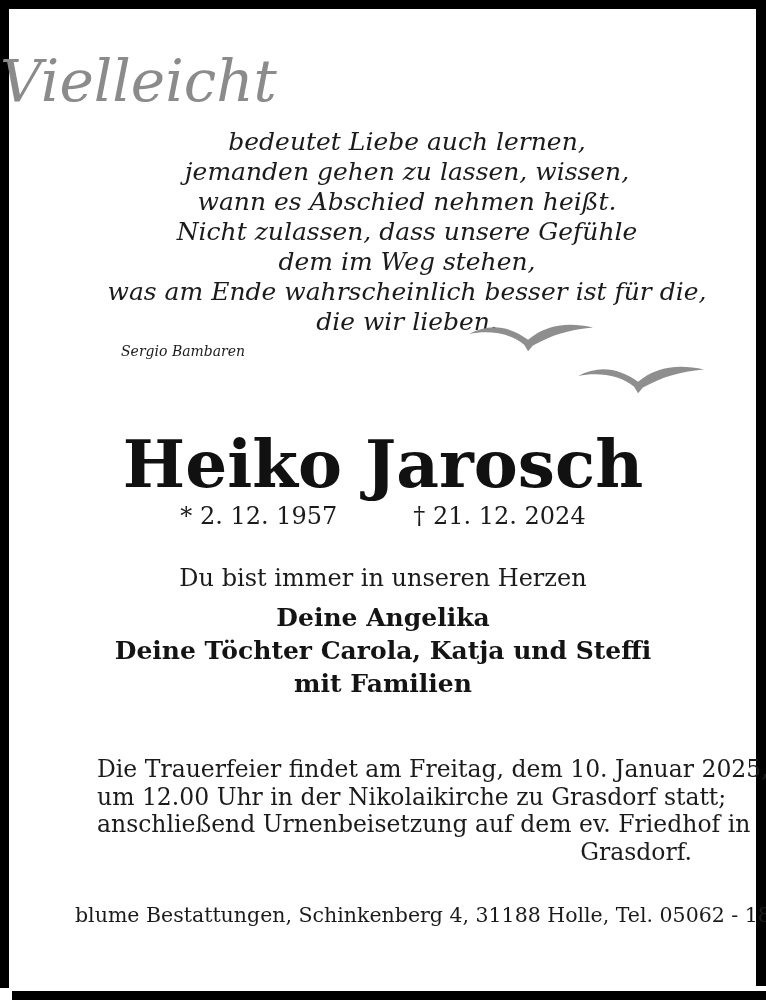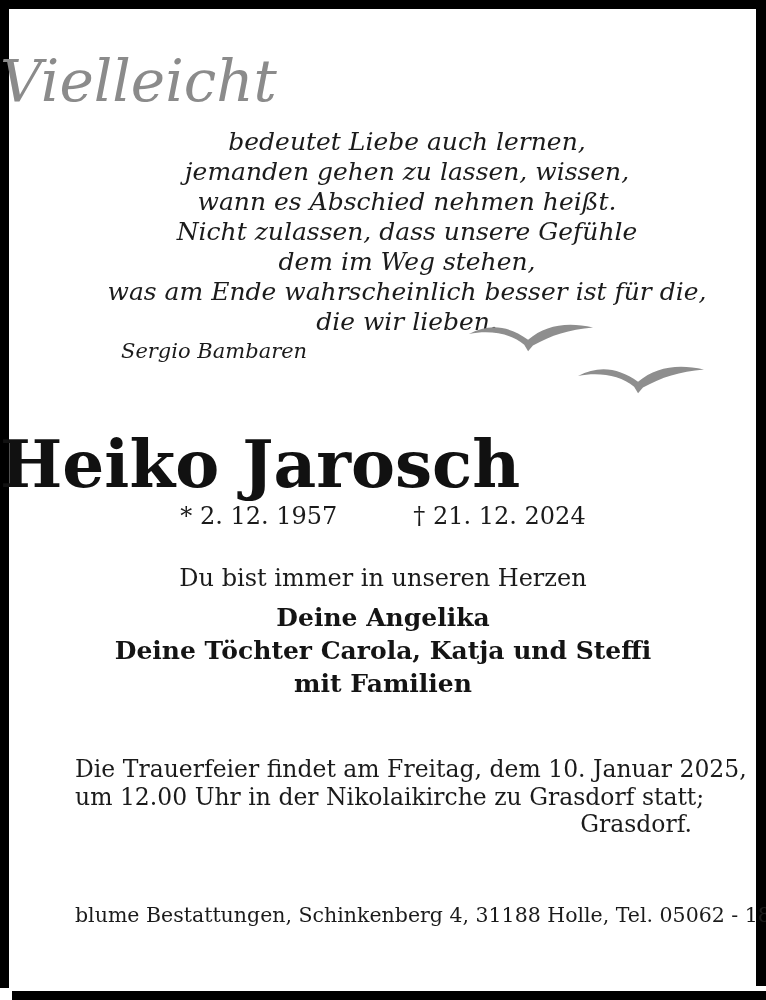--- a/index.html
+++ b/index.html
@@ -31,30 +31,30 @@
     text-align: center;
     font-style: italic;
     font-size: 25px; line-height: 30px;
     color: #1b1b1b;
     white-space: nowrap;
     margin-left: 24px;
   }
   .poem-author {
     position: absolute; top: 339px; left: 121px;
     font-style: italic;
-    font-size: 21px; line-height: 24px;
+    font-size: 14px; line-height: 24px;
     color: #1b1b1b;
   }
   .bird { position: absolute; }
   .bird-1 { left: 468px; top: 320px; width: 126px; height: 33px; }
   .bird-2 { left: 577px; top: 362px; width: 128px; height: 33px; }
 
   .deceased-name {
     position: absolute; top: 426px; left: 0; width: 100%;
-    text-align: left;
+    text-align: center;
     font-weight: bold;
     font-size: 66px; line-height: 76px;
     color: #111111;
     white-space: nowrap;
   }
   .life-dates {
     position: absolute; top: 502px; left: 0; width: 100%;
     display: flex; justify-content: center; column-gap: 76px;
     font-size: 24px; line-height: 28px;
     color: #1b1b1b;
@@ -75,20 +75,21 @@
   }
   .funeral-info {
     position: absolute; top: 756px; left: 75px; width: 617px;
     font-size: 23.5px; line-height: 27.6px;
     color: #1b1b1b;
   }
   .funeral-info .jline {
     text-align: justify;
     text-align-last: justify;
     white-space: nowrap;
+    margin-left: 22px;
   }
   .funeral-info .lline { text-align: right; }
   .funeral-home {
     position: absolute; top: 903px; left: 75px; width: 640px;
     font-size: 20.5px; line-height: 24px;
     color: #1b1b1b;
     white-space: nowrap;
   }
 </style>
 </head>
@@ -135,18 +136,19 @@
 
   <div class="mourners">
     <div>Deine Angelika</div>
     <div>Deine Töchter Carola, Katja und Steffi</div>
     <div>mit Familien</div>
   </div>
 
   <div class="funeral-info">
     <div class="jline">Die Trauerfeier findet am Freitag, dem 10. Januar 2025,</div>
     <div class="jline">um 12.00 Uhr in der Nikolaikirche zu Grasdorf statt;</div>
+    <div class="jline">anschließend Urnenbeisetzung auf dem ev. Friedhof in</div>
     <div class="lline">Grasdorf.</div>
   </div>
 
   <div class="funeral-home">blume Bestattungen, Schinkenberg 4, 31188 Holle, Tel. 05062 - 1868</div>
 
 </div>
 
 </body></html>

